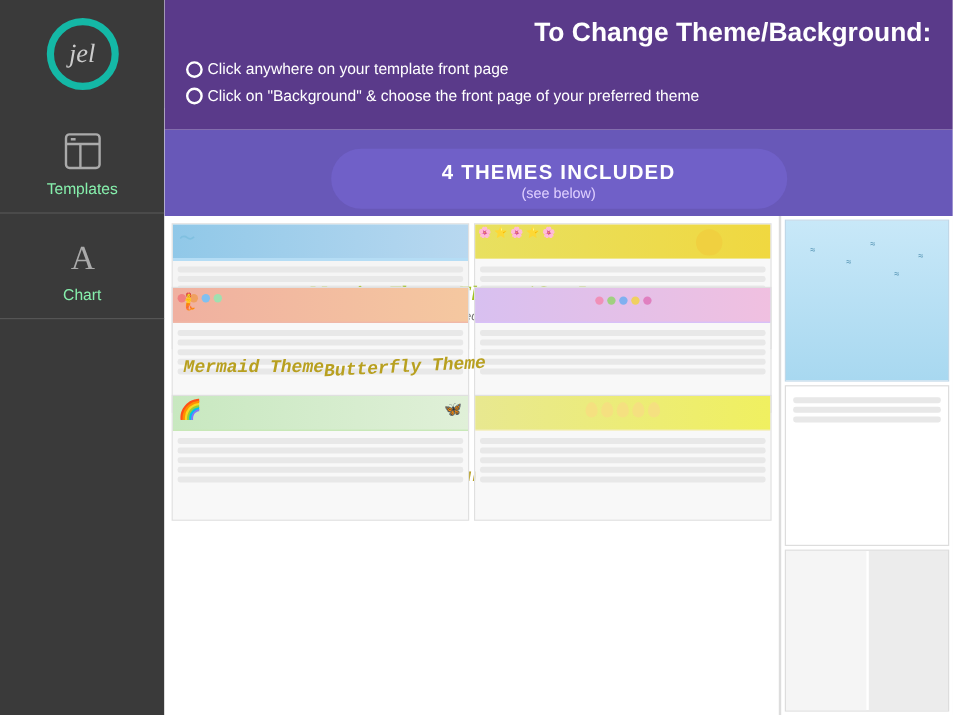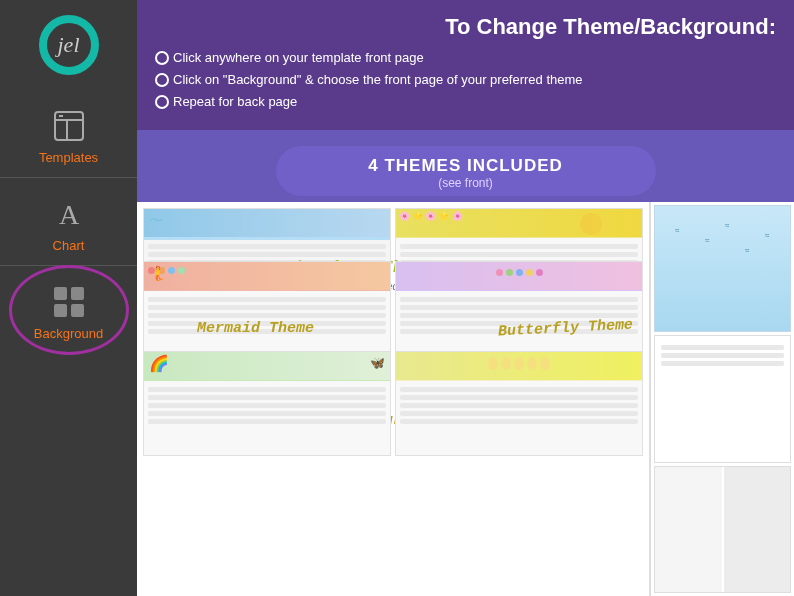--- a/index.html
+++ b/index.html
@@ -31,21 +31,21 @@
       display: flex;
       align-items: center;
       justify-content: center;
       background: #3a3a3a;
     }
 
     .logo-circle {
       width: 60px;
       height: 60px;
       border-radius: 50%;
-      border: 8px solid #14b8a6;
+      border: 6px solid #14b8a6;
       display: flex;
       align-items: center;
       justify-content: center;
       color: #ccc;
       font-style: italic;
       font-size: 22px;
       font-family: Georgia, serif;
     }
 
     .sidebar-item {
@@ -64,21 +64,21 @@
       width: 40px;
       height: 40px;
       display: flex;
       align-items: center;
       justify-content: center;
       margin-bottom: 4px;
     }
 
     .sidebar-label {
       font-size: 13px;
-      color: #f97316;
+      color: #86efac;
       text-align: center;
     }
 
     
     .sidebar-item-background {
       width: 100%;
       display: flex;
       flex-direction: column;
       align-items: center;
       justify-content: center;
@@ -431,58 +431,42 @@
   <div class="sidebar-item">
     <div class="sidebar-icon">
       <svg width="36" height="36" viewBox="0 0 36 36">
         <text x="18" y="28" text-anchor="middle" font-size="28" fill="#aaa" font-family="serif">A</text>
       </svg>
     </div>
     <span class="sidebar-label">Chart</span>
   </div>
 
 
-  <div class="sidebar-item-background">
-    <div class="bg-oval"></div>
-    <div class="sidebar-icon">
-      <svg width="36" height="36" viewBox="0 0 36 36">
-        <rect x="3" y="3" width="13" height="13" rx="2" fill="#888"></rect>
-        <rect x="20" y="3" width="13" height="13" rx="2" fill="#888"></rect>
-        <rect x="3" y="20" width="13" height="13" rx="2" fill="#888"></rect>
-        <rect x="20" y="20" width="13" height="13" rx="2" fill="#888"></rect>
-      </svg>
-    </div>
-    <span class="sidebar-label">Background</span>
-  </div>
 </div>
 
 <div class="main-content">
 
   <div class="instruction-panel">
     <div class="instruction-title">To Change Theme/Background:</div>
     <ul class="instruction-list">
       <li>
         <div class="radio-circle"></div>
         <span>Click anywhere on your template front page</span>
       </li>
       <li>
         <div class="radio-circle"></div>
         <span>Click on "Background" &amp; choose the front page of your preferred theme</span>
       </li>
-      <li>
-        <div class="radio-circle"></div>
-        <span>Repeat for back page</span>
-      </li>
     </ul>
   </div>
 
   <div style="background: #6858b8; padding: 6px 10px;">
     <div class="themes-header">
       <div class="themes-header-title">4 THEMES INCLUDED</div>
-      <div class="themes-header-sub">(see front)</div>
+      <div class="themes-header-sub">(see below)</div>
     </div>
   </div>
 
   <div class="content-area">
 
     <div class="center-scroll-container">
       <div class="center-content">
 
         <div style="position:relative; margin-bottom: 4px;">
           <div class="theme-grid">
@@ -562,21 +546,21 @@
               <div class="grid-lines">
                 <div class="grid-line"></div>
                 <div class="grid-line"></div>
                 <div class="grid-line"></div>
                 <div class="grid-line"></div>
                 <div class="grid-line"></div>
               </div>
             </div>
           </div>
 
-          <div style="position:relative; display:flex; justify-content:space-between; margin-top:-50px; padding: 0 10px 10px 10px; margin-left: 44px;">
+          <div style="position:relative; display:flex; margin-top:-50px; padding: 0 10px 10px 10px;">
             <div style="font-size:15px; color:#b8a020; font-family:'Courier New',monospace; font-weight:bold; font-style:italic;">Mermaid  Theme</div>
             <div style="font-size:15px; color:#b8a020; font-family:'Courier New',monospace; font-weight:bold; font-style:italic; transform:rotate(-3deg);">Butterfly Theme</div>
           </div>
         </div>
 
         <div style="position:relative; margin-bottom: 4px;">
           <div class="theme-grid">
 
             <div class="theme-img-cell" style="background: linear-gradient(to bottom, #c8e8b8 0%, #c8e8b8 28%, #f8f8f8 28%);">
               <div class="header-strip dino-header">

